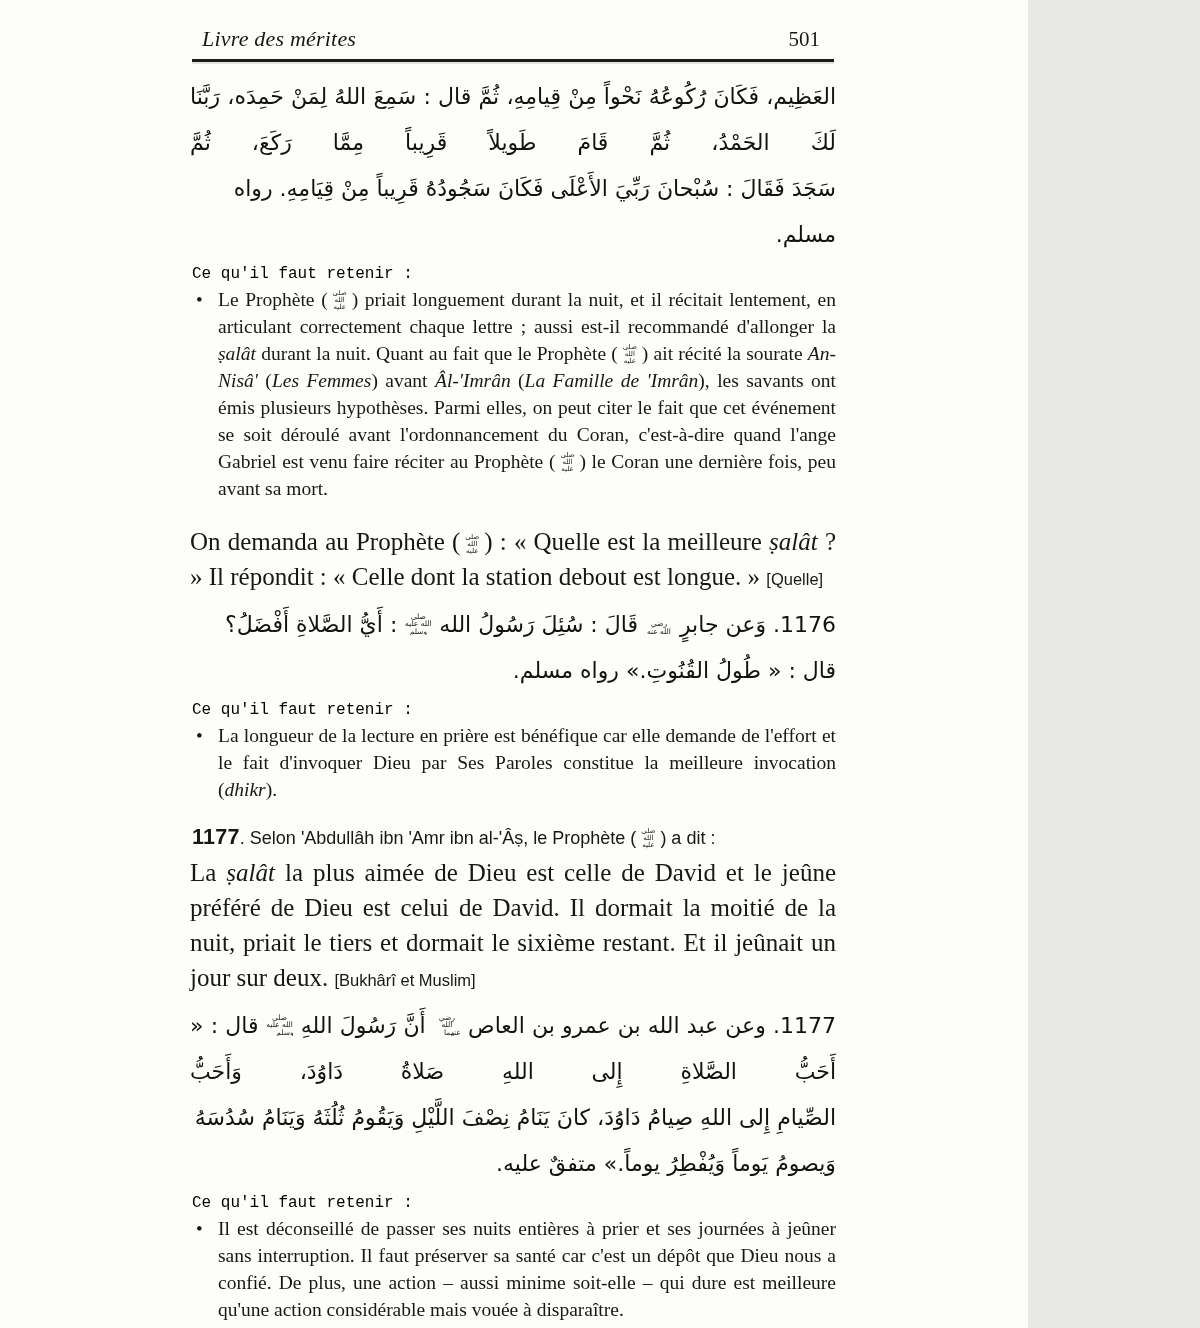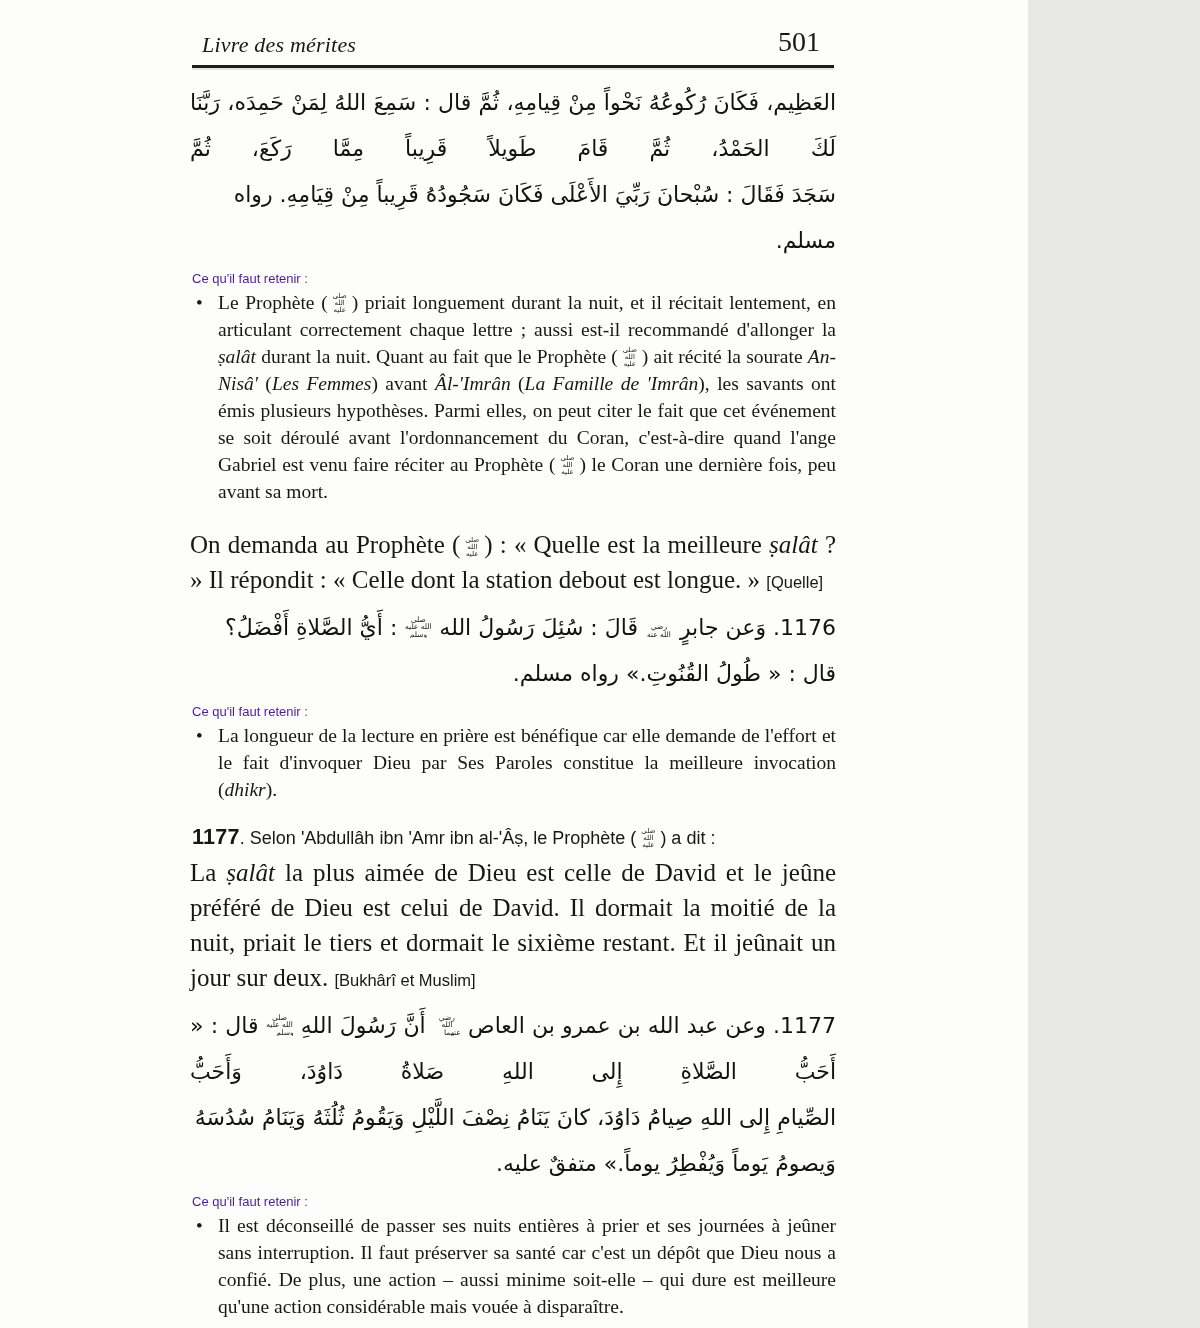--- a/index.html
+++ b/index.html
@@ -5,29 +5,29 @@
   html,body{margin:0;padding:0;background:#e8e8e6;}
   .page{
     width:1028px;height:1328px;box-sizing:border-box;
     background:#fdfdfb;color:#181715;
     padding:20px 192px 0 190px;overflow:hidden;position:relative;
     font-family:"Liberation Serif","DejaVu Serif",serif;
   }
   
   .header{display:flex;justify-content:space-between;align-items:flex-end;padding:6px 16px 4px 12px;}
   .htitle{font-style:italic;font-size:22px;letter-spacing:.2px;}
-  .hpage{font-size:28px;}
+  .hpage{font-size:21px;}
   .rule{height:3px;background:#1c1b19;margin:3px 2px 0 2px;box-shadow:0 2px 0 rgba(30,30,30,.12);}
   
   .ar{direction:rtl;font-family:"DejaVu Sans",sans-serif;font-size:22px;line-height:46px;color:#131210;}
   .ar-line{text-align:justify;text-align-last:justify;}
   .ar-last{text-align:right;}
   .intro-ar{margin-top:12px;}
   
-  .retenir{font-family:Liberation Sans, sans-serif;font-size:13px;margin:7px 0 3px 2px;color:#4c1d95;}
+  .retenir{font-family:Liberation Mono, monospace;font-size:16px;margin:7px 0 3px 2px;color:#000000;}
   .bullet-row{display:flex;margin-left:6px;}
   .bullet-dot{width:22px;font-size:19px;line-height:27px;flex:none;}
   .bullet-body{flex:1;font-size:19.5px;line-height:27px;text-align:justify;}
   
   .hadith{margin-top:22px;}
   .hhead{font-family:"Liberation Sans","DejaVu Sans",sans-serif;font-size:18px;margin:0 0 5px 2px;}
   .seg-hnum{font-weight:bold;font-size:21.5px;letter-spacing:.3px;}
   .quote{font-size:25px;line-height:35px;text-align:justify;}
   .seg-i{font-style:italic;}
   .seg-ref{font-family:"Liberation Sans","DejaVu Sans",sans-serif;font-size:16.5px;}

